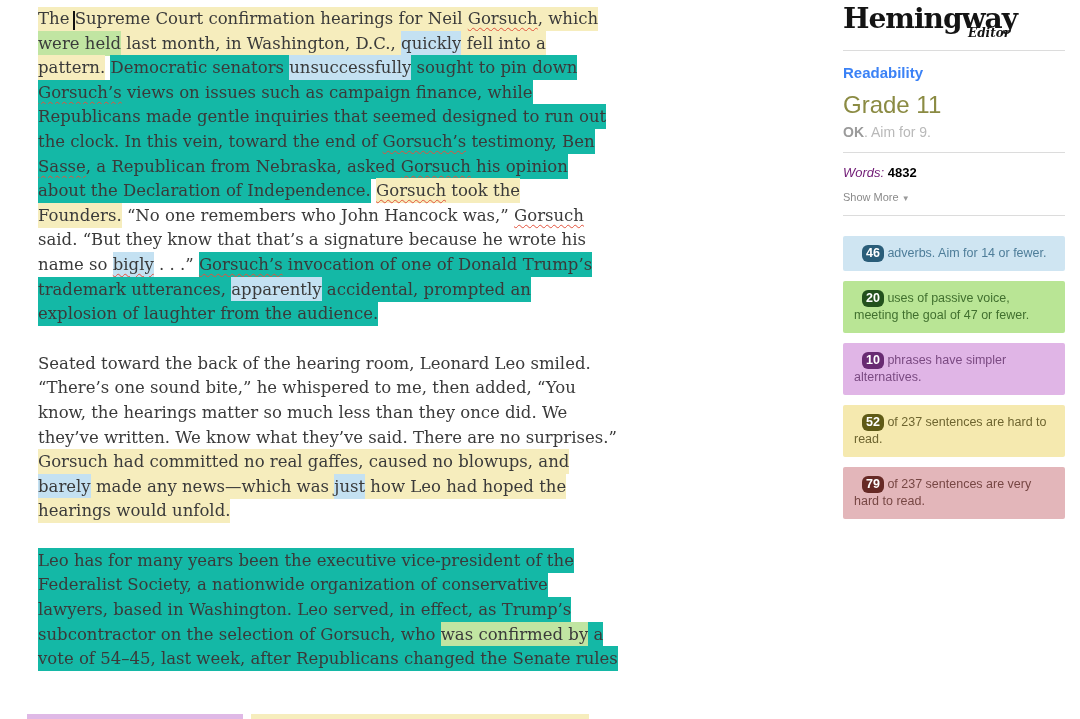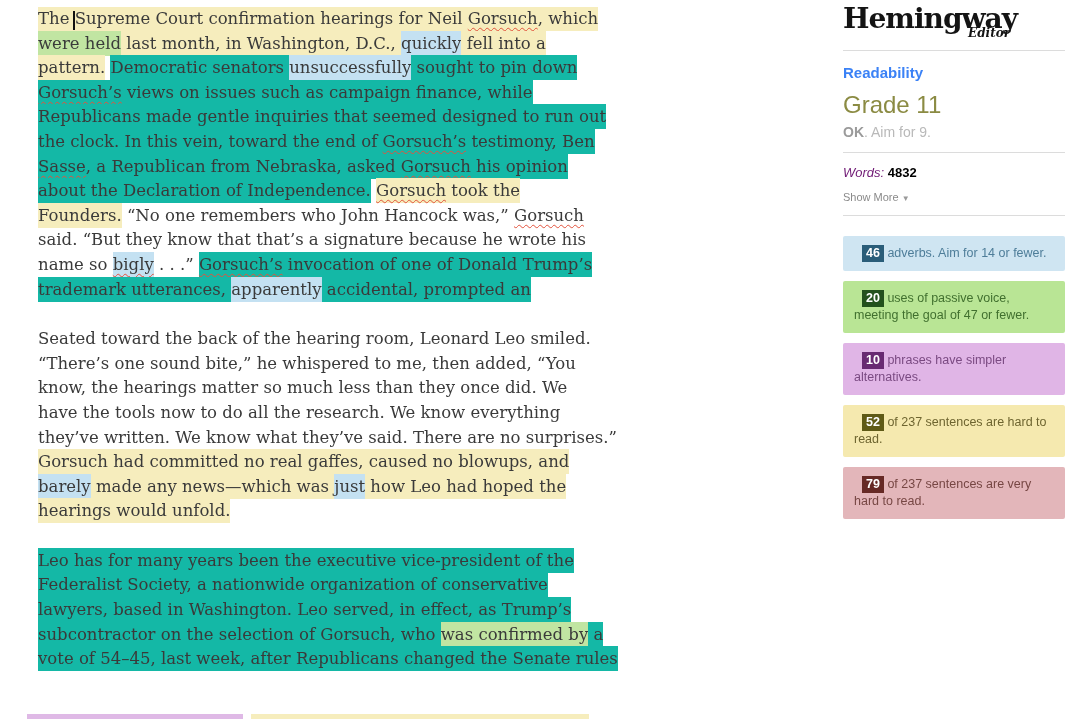--- a/index.html
+++ b/index.html
@@ -46,21 +46,21 @@
   .status-line{font-size:14px;margin-top:5px;color:#b9b9b9;}
   .status-ok{font-weight:bold;color:#9a9a9a;}
   .words-line{font-size:13px;color:#222;margin-top:12px;}
   .words-label{font-style:italic;color:#701a75;}
   .words-value{font-weight:bold;color:#000;}
   .show-more{font-size:11px;color:#8a8a8a;margin-top:11px;cursor:pointer;}
   .show-more .arrow{font-size:8px;color:#9a9a9a;}
   .boxes{margin-top:20px;}
   .stat-box{border-radius:2px;padding:9px 11px;margin-bottom:10px;
             font-size:12.5px;line-height:17px;text-indent:8px;cursor:pointer;}
-  .stat-box .badge{display:inline-block;text-indent:0;padding:0 4px;border-radius:0;
+  .stat-box .badge{display:inline-block;text-indent:0;padding:0 4px;border-radius:6px;
             color:#fff;font-weight:bold;font-size:12.5px;}
   .box-adverbs{background:#cfe5f2;color:#4e7d99;}
   .box-adverbs .badge{background:#2a5d79;}
   .box-passive{background:#b9e595;color:#41702f;}
   .box-passive .badge{background:#23511d;}
   .box-simpler{background:#e0b5e6;color:#7a4a82;}
   .box-simpler .badge{background:#682a72;}
   .box-hard{background:#f5e9af;color:#6e6530;}
   .box-hard .badge{background:#5f5a16;}
   .box-very-hard{background:#e3b6ba;color:#774744;}
@@ -78,26 +78,26 @@
         <div class="tline"><span class="seg hl-y">pattern.</span><span class="seg"> </span><span class="seg hl-p">Democratic senators </span><span class="seg hl-b">unsuccessfully</span><span class="seg hl-p"> sought to pin down</span></div>
         <div class="tline"><span class="seg hl-p misspell">Gorsuch’s</span><span class="seg hl-p"> views on issues such as campaign finance, while</span></div>
         <div class="tline"><span class="seg hl-p">Republicans made gentle inquiries that seemed designed to run out</span></div>
         <div class="tline"><span class="seg hl-p">the clock. In this vein, toward the end of </span><span class="seg hl-p misspell">Gorsuch’s</span><span class="seg hl-p"> testimony, Ben</span></div>
         <div class="tline"><span class="seg hl-p misspell">Sasse</span><span class="seg hl-p">, a Republican from Nebraska, asked </span><span class="seg hl-p misspell">Gorsuch</span><span class="seg hl-p"> his opinion</span></div>
         <div class="tline"><span class="seg hl-p">about the Declaration of Independence.</span><span class="seg"> </span><span class="seg hl-y misspell">Gorsuch</span><span class="seg hl-y"> took the</span></div>
         <div class="tline"><span class="seg hl-y">Founders.</span><span class="seg"> “No one remembers who John Hancock was,” </span><span class="seg misspell">Gorsuch</span></div>
         <div class="tline"><span class="seg">said. “But they know that that’s a signature because he wrote his</span></div>
         <div class="tline"><span class="seg">name so </span><span class="seg hl-b misspell">bigly</span><span class="seg"> . . .” </span><span class="seg hl-p misspell">Gorsuch’s</span><span class="seg hl-p"> invocation of one of Donald Trump’s</span></div>
         <div class="tline"><span class="seg hl-p">trademark utterances, </span><span class="seg hl-b">apparently</span><span class="seg hl-p"> accidental, prompted an</span></div>
+        <div class="tline"><span class="seg hl-p">explosion of laughter from the audience.</span></div>
       </div>
       <div class="paragraph">
         <div class="tline"><span class="seg">Seated toward the back of the hearing room, Leonard Leo smiled.</span></div>
         <div class="tline"><span class="seg">“There’s one sound bite,” he whispered to me, then added, “You</span></div>
         <div class="tline"><span class="seg">know, the hearings matter so much less than they once did. We</span></div>
-        <div class="tline"><span class="seg">have the tools now to do all the research. We know everything</span></div>
         <div class="tline"><span class="seg">they’ve written. We know what they’ve said. There are no surprises.”</span></div>
         <div class="tline"><span class="seg hl-y">Gorsuch had committed no real gaffes, caused no blowups, and</span></div>
         <div class="tline"><span class="seg hl-b">barely</span><span class="seg hl-y"> made any news—which was </span><span class="seg hl-b">just</span><span class="seg hl-y"> how Leo had hoped the</span></div>
         <div class="tline"><span class="seg hl-y">hearings would unfold.</span></div>
       </div>
       <div class="paragraph">
         <div class="tline"><span class="seg hl-p">Leo has for many years been the executive vice-president of the</span></div>
         <div class="tline"><span class="seg hl-p">Federalist Society, a nationwide organization of conservative</span></div>
         <div class="tline"><span class="seg hl-p">lawyers, based in Washington. Leo served, in effect, as Trump’s</span></div>
         <div class="tline"><span class="seg hl-p">subcontractor on the selection of Gorsuch, who </span><span class="seg hl-g">was confirmed by</span><span class="seg hl-p"> a</span></div>

